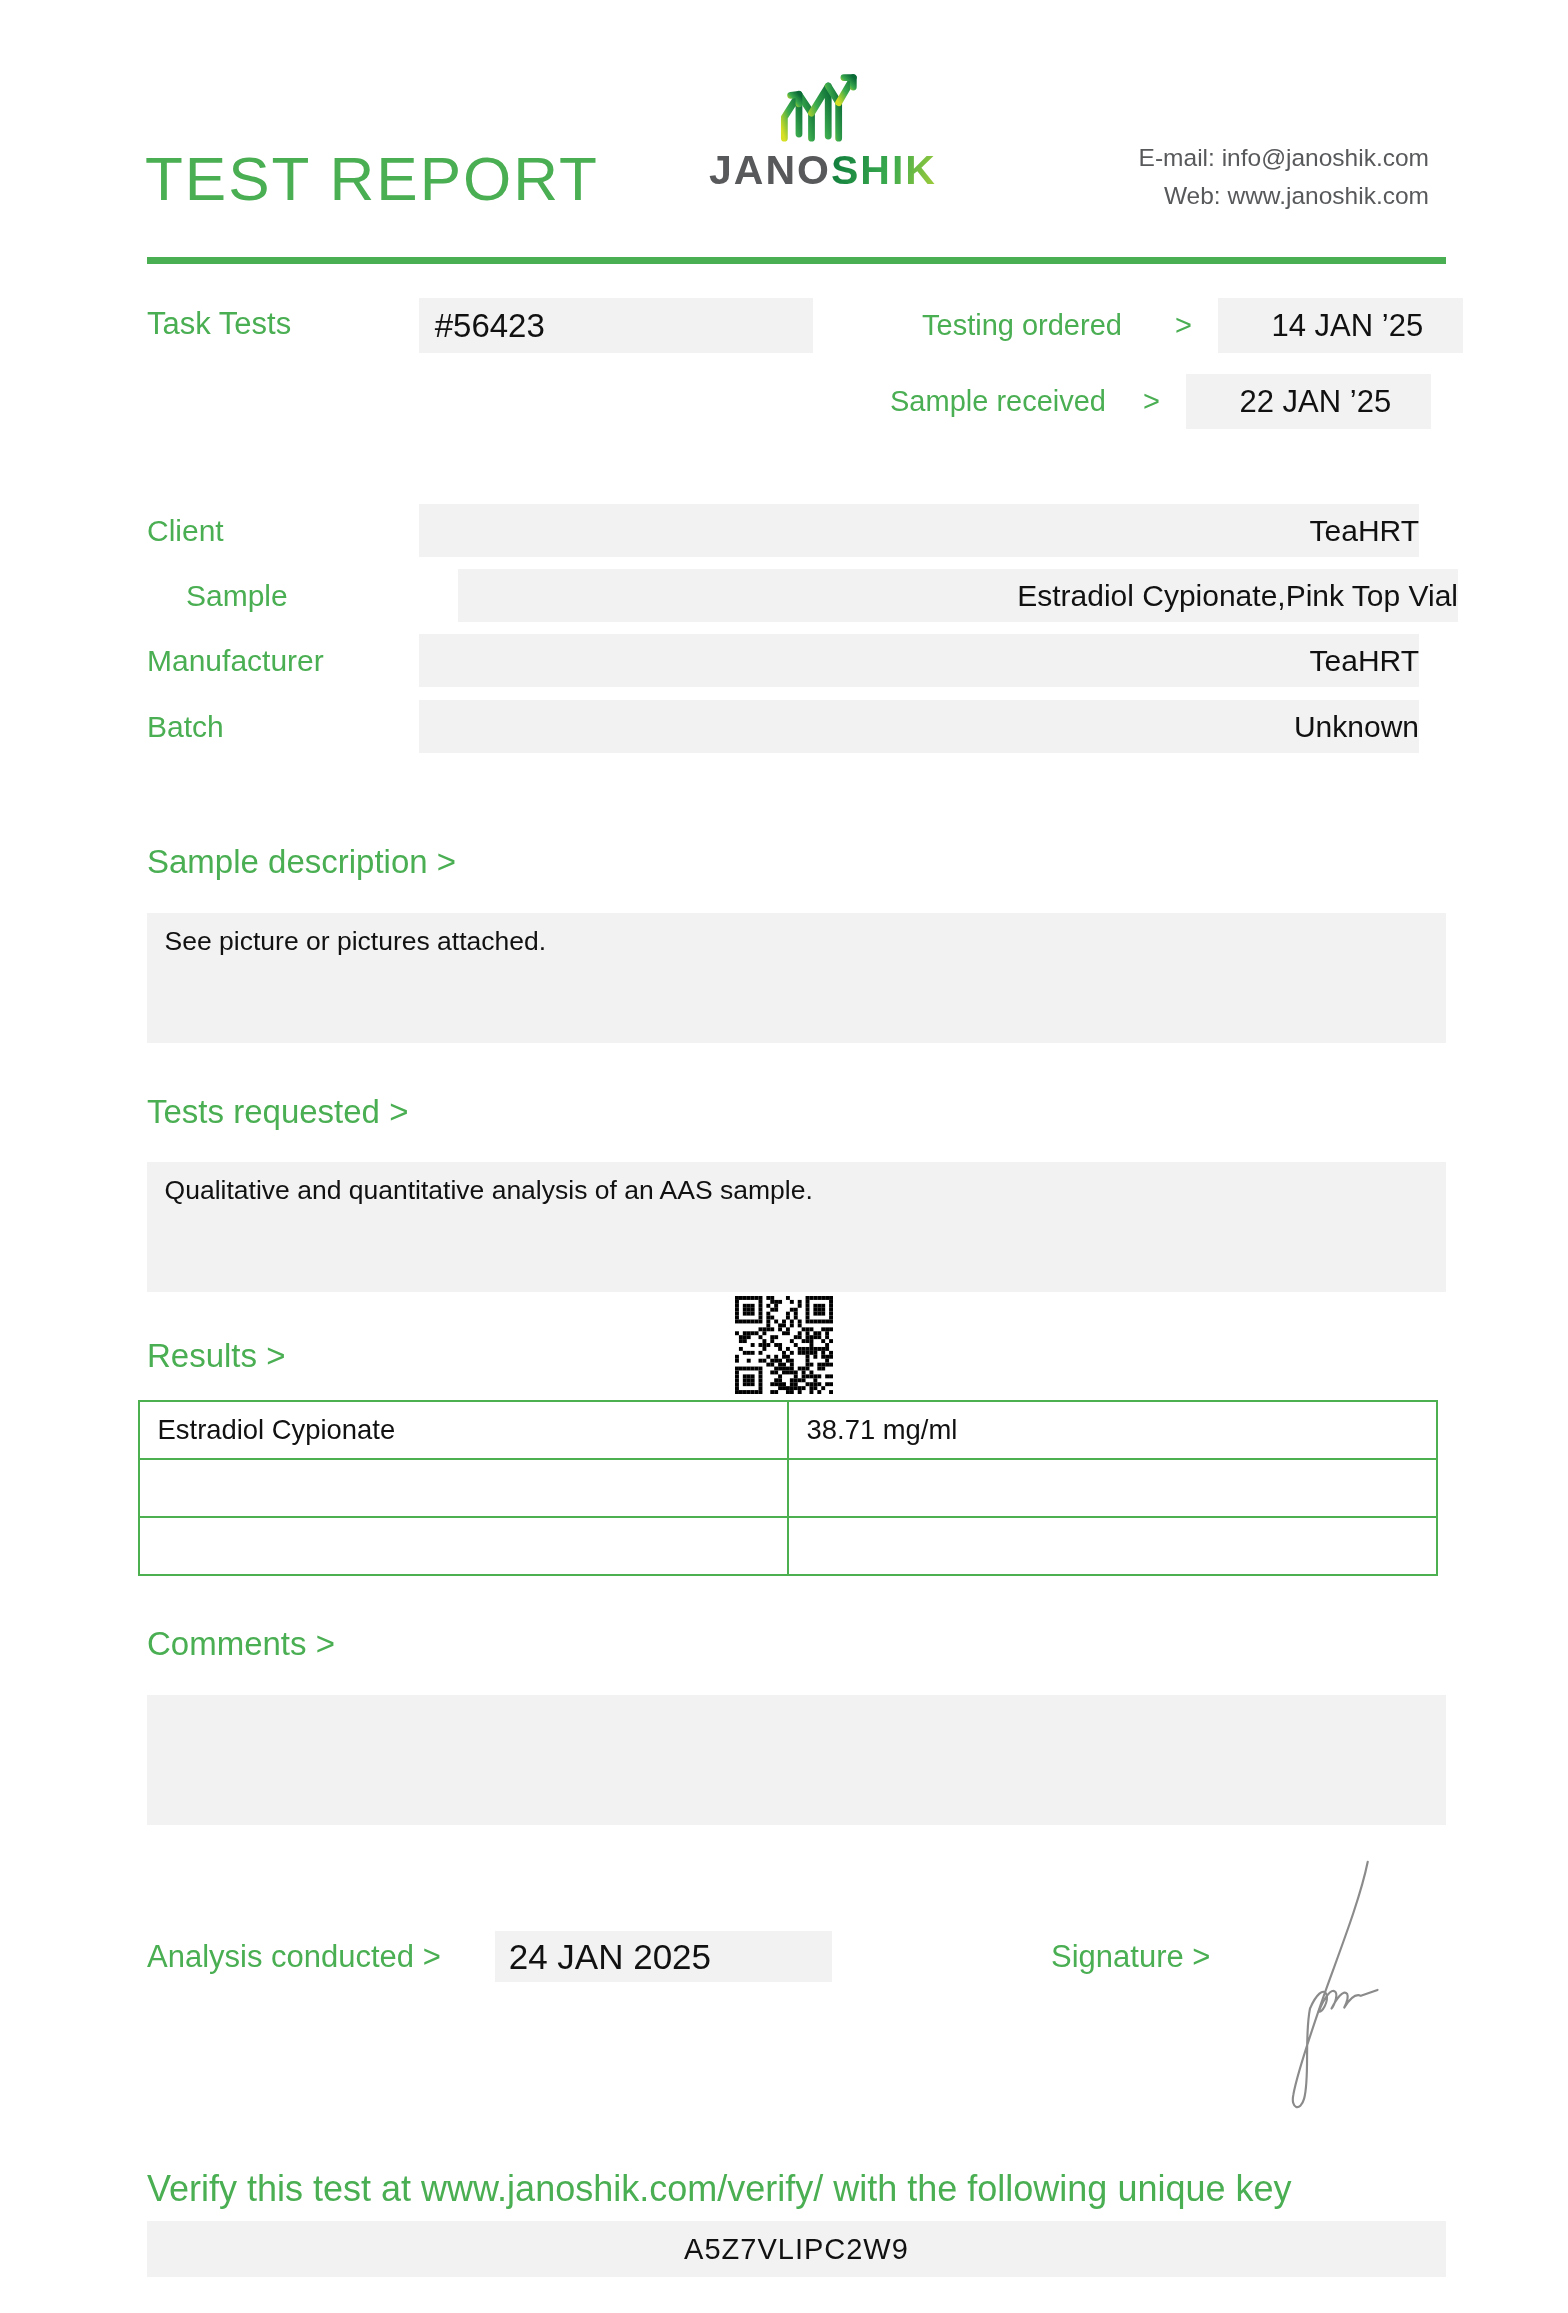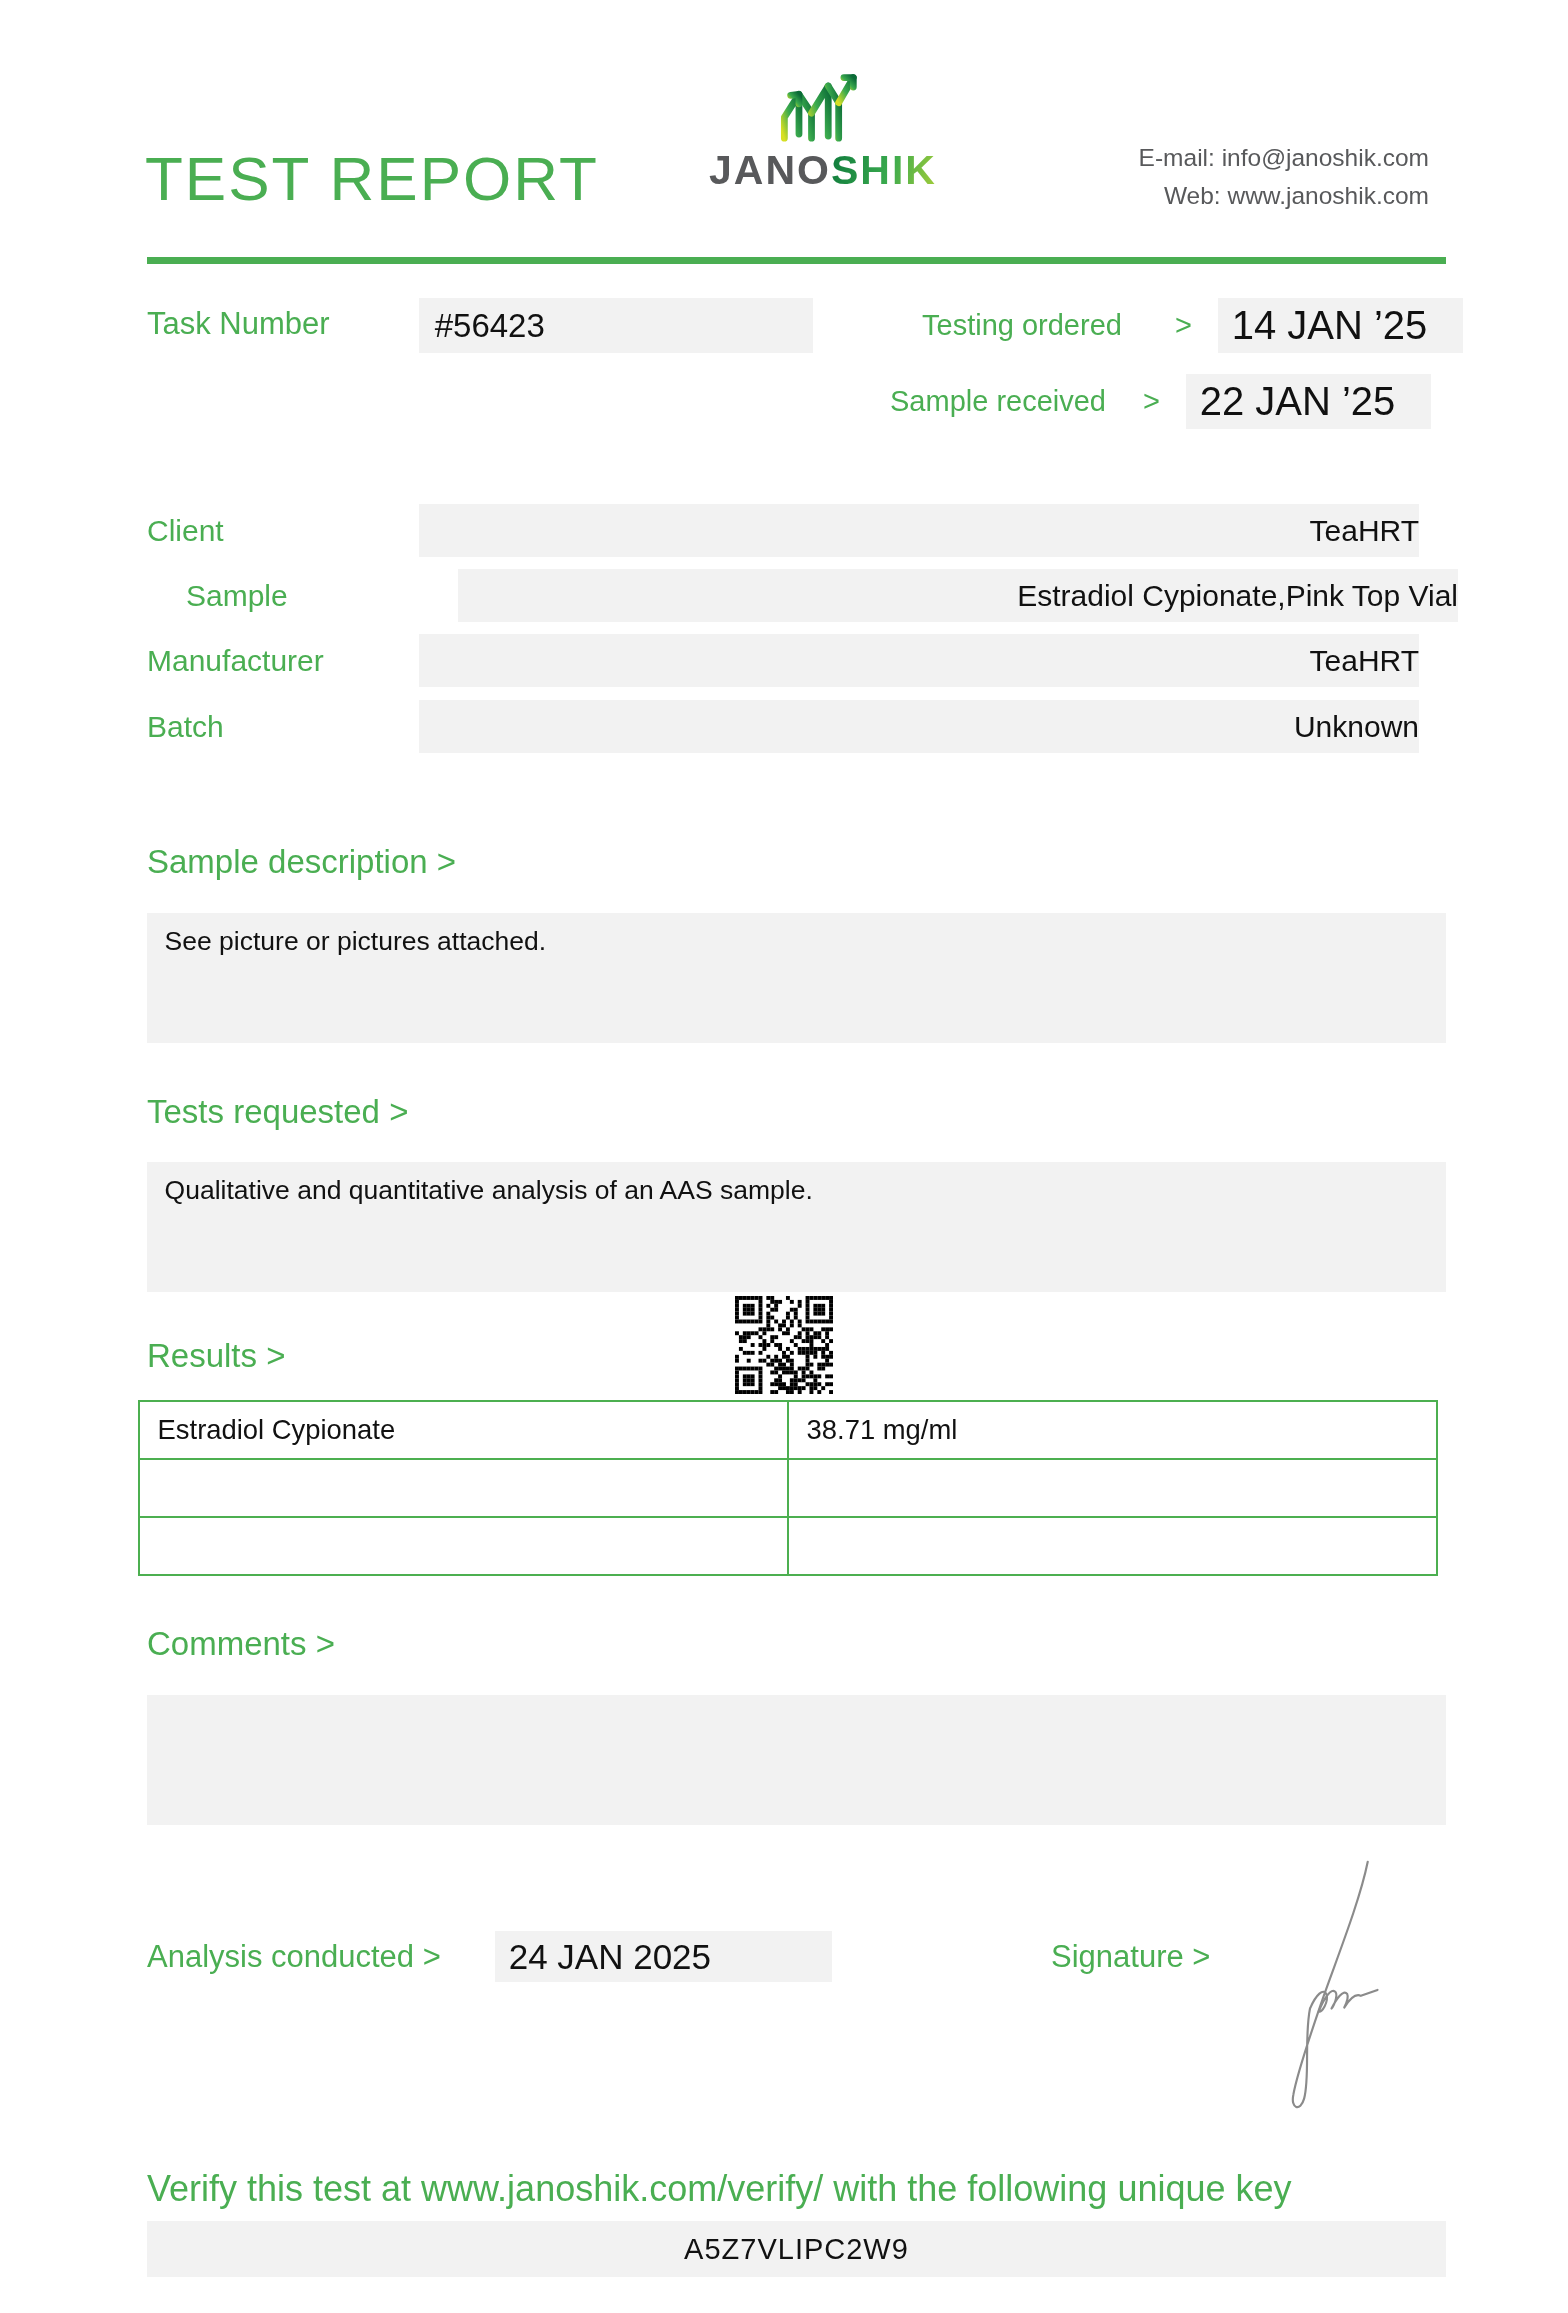--- a/index.html
+++ b/index.html
@@ -25,21 +25,21 @@
 
   
   #task-label { left:147px; top:306px; font-size:31px; color:#4AAE52; }
   #task-box { left:419px; top:298px; width:378px; height:55px; background:#F2F2F2;
               font-size:33px; line-height:55px; padding-left:15.7px; }
   .date-row { position:absolute; left:890px; width:541px; height:55px; display:flex; align-items:center; }
   #date-row-0 { top:298px;margin-left:32px; }
   #date-row-1 { top:374px; }
   .date-label { width:253px; font-size:29px; color:#4AAE52; }
   .date-arrow { width:43px; font-size:29px; color:#4AAE52; }
-  .date-box { flex:1; height:55px; background:#F2F2F2; font-size:40px; line-height:55px; padding-left:13.7px; }
+  .date-box { flex:1; height:55px; background:#F2F2F2; font-size:31px; line-height:55px; padding-left:13.7px;text-align:center; }
 
   
   .info-row { position:absolute; left:147px; width:1272px; height:53px; display:flex; }
   #info-row-0 { top:504px; } #info-row-1 { top:569px;margin-left:39px; } #info-row-2 { top:634px; } #info-row-3 { top:700px; }
   .info-label { width:272px; font-size:30px; color:#4AAE52; line-height:53px; }
   .info-value { flex:1; background:#F2F2F2; font-size:30px; line-height:53px; padding-left:15.7px;text-align:right; }
 
   
   .section-heading { position:absolute; left:147px; font-size:33px; color:#4AAE52; }
   #desc-heading { top:843px; } #tests-heading { top:1093px; } #results-heading { top:1337px; } #comments-heading { top:1625px; }
@@ -94,21 +94,21 @@
         <path d="M60,28 L74,4"></path>
         <path d="M65,4 L74,4 L74,13"></path>
         <path d="M14,21 L22,20 L22,29"></path>
       </g>
     </svg>
     <div id="logo-text"><span class="dark">JANO</span><span class="grad">SHIK</span></div>
   </div>
 
   <div class="abs" id="rule"></div>
 
-  <div class="abs" id="task-label">Task Number</div>
+  <div class="abs" id="task-label">Task Tests</div>
   <div class="abs" id="task-box">#56423</div>
 
   <div class="date-row" id="date-row-0">
     <div class="date-label">Testing ordered</div>
     <div class="date-arrow">&gt;</div>
     <div class="date-box">14 JAN ’25</div>
   </div>
   <div class="date-row" id="date-row-1">
     <div class="date-label">Sample received</div>
     <div class="date-arrow">&gt;</div>

